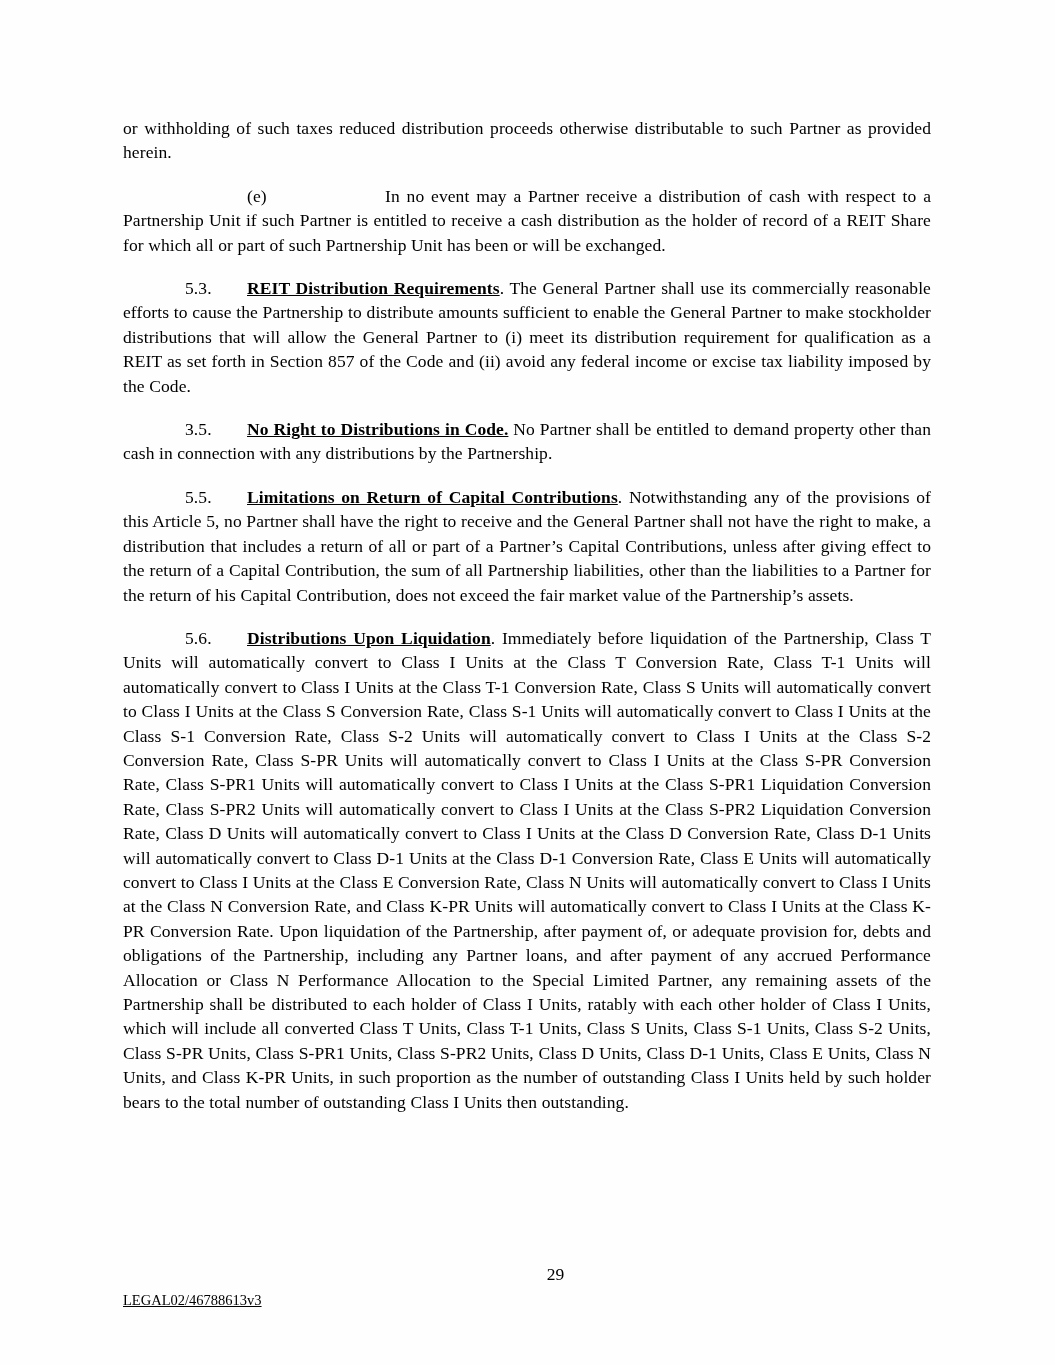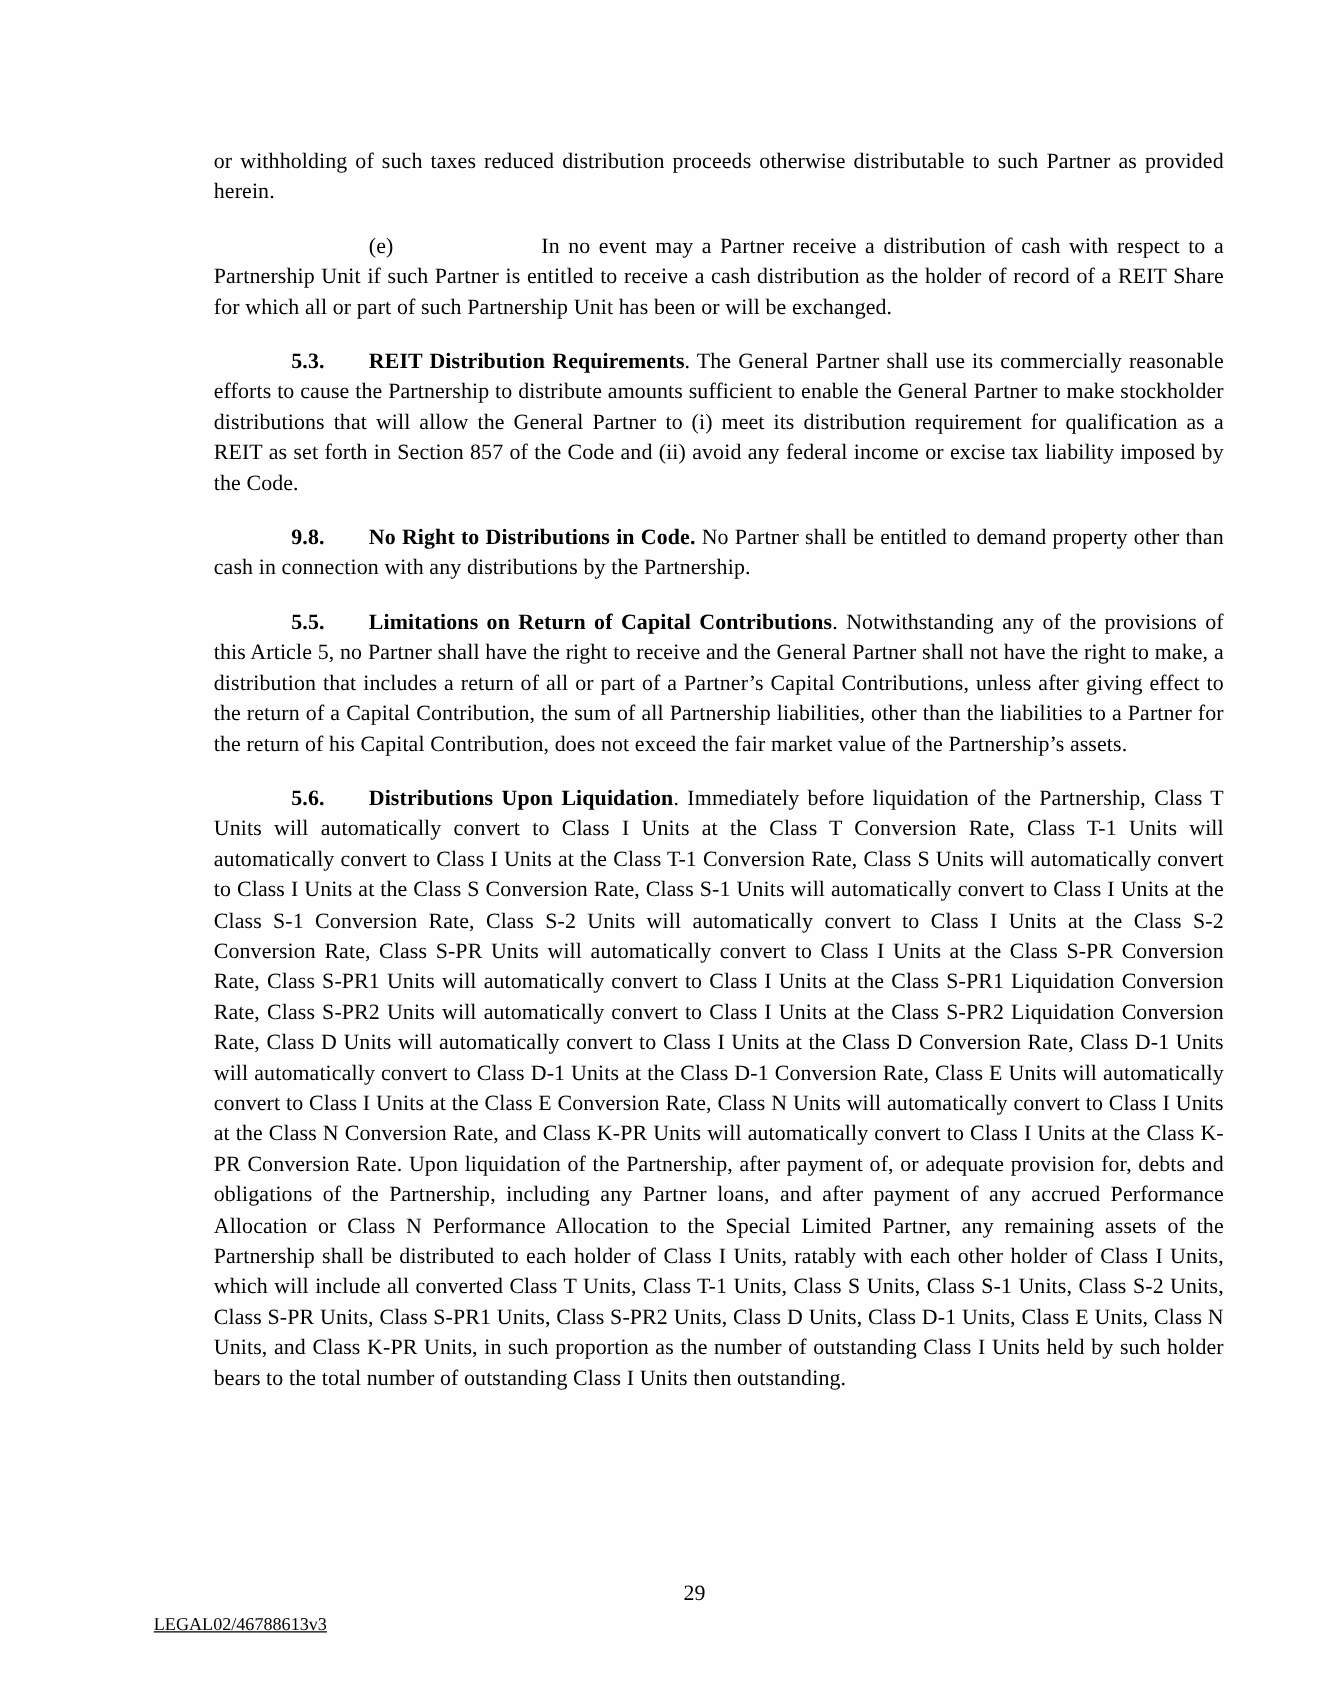--- a/index.html
+++ b/index.html
@@ -21,21 +21,20 @@
     top: 0;
     width: 1055px;
     height: 1365px;
     background: #fefefe;
   }
   .content {
     position: absolute;
     left: 123px;
     top: 116px;
     width: 808px;
-    margin-left: 48px;
   }
   p.para {
     font-size: 17.5px;
     line-height: 24.4px;
     text-align: justify;
     margin: 0 0 19px 0;
     letter-spacing: 0.1px;
   }
   
   p.cont { text-indent: 0; }
@@ -44,25 +43,26 @@
   .item-label {
     display: inline-block;
     width: 138px;
     text-indent: 0;
   }
   
   p.sec { text-indent: 62px; }
   .sec-num {
     display: inline-block;
     width: 62px;
-    font-weight: bold;
+    font-weight: normal;
     text-indent: 0;
   }
   .sec-head {
     font-weight: bold;
+    text-decoration: underline;
   }
   .footer-page-number {
     position: absolute;
     left: 0;
     top: 1262px;
     width: 1055px;
     text-align: center;
     font-size: 17.5px;
     line-height: 24px;
     margin-left: 28px;
@@ -87,21 +87,21 @@
 
     <p class="para item">
       <span class="item-label">(e)</span><span>In no event may a Partner receive a distribution of cash with respect to a Partnership Unit if such Partner is entitled to receive a cash distribution as the holder of record of a REIT Share for which all or part of such Partnership Unit has been or will be exchanged.</span>
     </p>
 
     <p class="para sec">
       <span class="sec-num">5.3.</span><span class="sec-head">REIT Distribution Requirements</span><span>. The General Partner shall use its commercially reasonable efforts to cause the Partnership to distribute amounts sufficient to enable the General Partner to make stockholder distributions that will allow the General Partner to (i) meet its distribution requirement for qualification as a REIT as set forth in Section 857 of the Code and (ii) avoid any federal income or excise tax liability imposed by the Code.</span>
     </p>
 
     <p class="para sec">
-      <span class="sec-num">9.8.</span><span class="sec-head">No Right to Distributions in Code.</span><span> No Partner shall be entitled to demand property other than cash in connection with any distributions by the Partnership.</span>
+      <span class="sec-num">3.5.</span><span class="sec-head">No Right to Distributions in Code.</span><span> No Partner shall be entitled to demand property other than cash in connection with any distributions by the Partnership.</span>
     </p>
 
     <p class="para sec">
       <span class="sec-num">5.5.</span><span class="sec-head">Limitations on Return of Capital Contributions</span><span>. Notwithstanding any of the provisions of this Article 5, no Partner shall have the right to receive and the General Partner shall not have the right to make, a distribution that includes a return of all or part of a Partner’s Capital Contributions, unless after giving effect to the return of a Capital Contribution, the sum of all Partnership liabilities, other than the liabilities to a Partner for the return of his Capital Contribution, does not exceed the fair market value of the Partnership’s assets.</span>
     </p>
 
     <p class="para sec">
       <span class="sec-num">5.6.</span><span class="sec-head">Distributions Upon Liquidation</span><span>. Immediately before liquidation of the Partnership, Class T Units will automatically convert to Class I Units at the Class T Conversion Rate, Class T-1 Units will automatically convert to Class I Units at the Class T-1 Conversion Rate, Class S Units will automatically convert to Class I Units at the Class S Conversion Rate, Class S-1 Units will automatically convert to Class I Units at the Class S-1 Conversion Rate, Class S-2 Units will automatically convert to Class I Units at the Class S-2 Conversion Rate, Class S-PR Units will automatically convert to Class I Units at the Class S-PR Conversion Rate, Class S-PR1 Units will automatically convert to Class I Units at the Class S-PR1 Liquidation Conversion Rate, Class S-PR2 Units will automatically convert to Class I Units at the Class S-PR2 Liquidation Conversion Rate, Class D Units will automatically convert to Class I Units at the Class D Conversion Rate, Class D-1 Units will automatically convert to Class D-1 Units at the Class D-1 Conversion Rate, Class E Units will automatically convert to Class I Units at the Class E Conversion Rate, Class N Units will automatically convert to Class I Units at the Class N Conversion Rate, and Class K-PR Units will automatically convert to Class I Units at the Class K-PR Conversion Rate. Upon liquidation of the Partnership, after payment of, or adequate provision for, debts and obligations of the Partnership, including any Partner loans, and after payment of any accrued Performance Allocation or Class N Performance Allocation to the Special Limited Partner, any remaining assets of the Partnership shall be distributed to each holder of Class I Units, ratably with each other holder of Class I Units, which will include all converted Class T Units, Class T-1 Units, Class S Units, Class S-1 Units, Class S-2 Units, Class S-PR Units, Class S-PR1 Units, Class S-PR2 Units, Class D Units, Class D-1 Units, Class E Units, Class N Units, and Class K-PR Units, in such proportion as the number of outstanding Class I Units held by such holder bears to the total number of outstanding Class I Units then outstanding.</span>
     </p>
 

